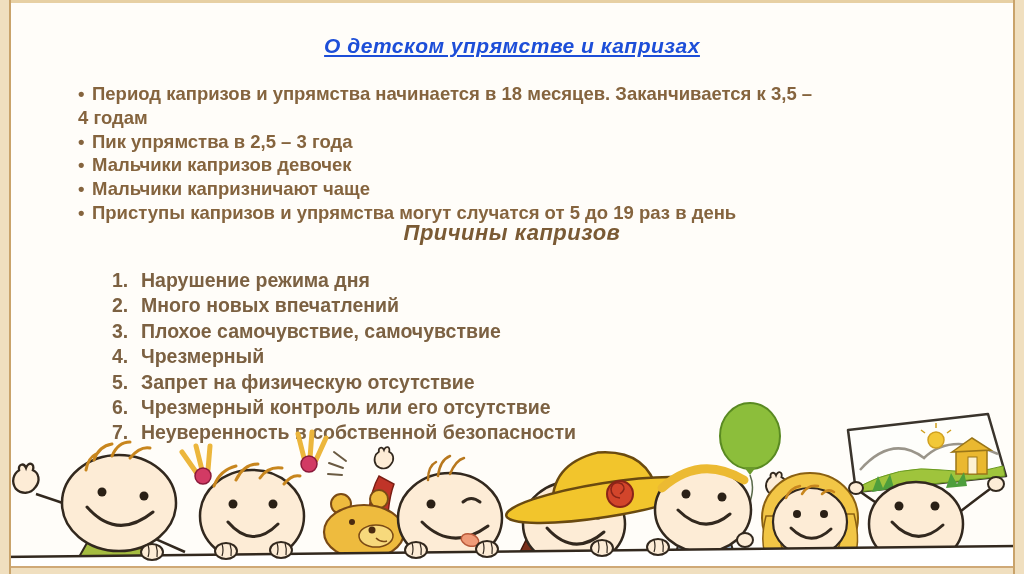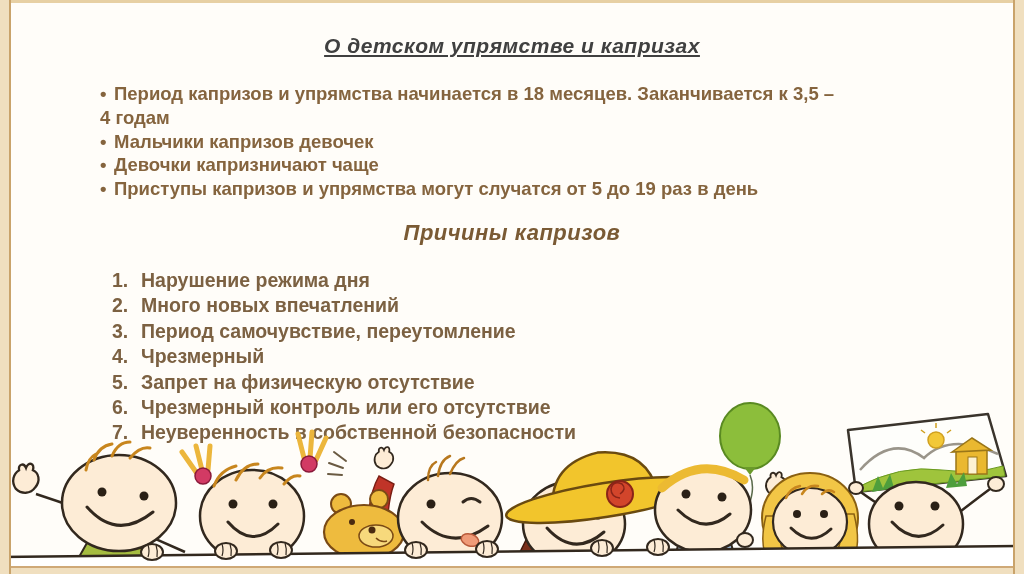--- a/index.html
+++ b/index.html
@@ -14,24 +14,24 @@
   
   .frame-left{position:absolute;left:0;top:0;bottom:0;width:9px;background:#f0dfbf;border-right:2px solid #c9a36b;z-index:50;}
   .frame-right{position:absolute;right:0;top:0;bottom:0;width:9px;background:#f0dfbf;border-left:2px solid #c9a36b;z-index:50;}
   .frame-top{position:absolute;left:0;right:0;top:0;height:3px;background:#e7d0a4;z-index:50;}
   .frame-bottom{position:absolute;left:0;right:0;bottom:0;height:6px;background:#f0dfbf;border-top:2px solid #cfa977;z-index:50;}
   
   .title{
     position:absolute;top:34px;left:0;width:100%;
     text-align:center;
     font-size:21px;font-weight:bold;font-style:italic;
-    color:#404040;text-decoration:underline;letter-spacing:.5px;
+    color:#1d4ed8;text-decoration:underline;letter-spacing:.5px;
   }
   .bullets{
-    position:absolute;left:100px;top:82px;width:888px;
+    position:absolute;left:78px;top:82px;width:888px;
     font-size:18.5px;font-weight:bold;color:#85643e;line-height:23.8px;
   }
   .bullet-line{white-space:pre-wrap;}
   .bullet-marker{display:inline-block;width:14px;}
   .subtitle{
     position:absolute;top:220px;left:0;width:100%;
     text-align:center;
     font-size:22px;font-weight:bold;font-style:italic;
     color:#7a5a34;letter-spacing:.5px;
   }
@@ -51,39 +51,40 @@
 </head>
 <body>
 
 <div class="slide">
 
   <div class="title">О детском упрямстве и капризах</div>
 
   <div class="bullets">
     <div class="bullet-item"><span class="bullet-marker">•</span><span class="bullet-line">Период капризов и упрямства начинается в 18 месяцев. Заканчивается к 3,5 –
 4 годам</span></div>
+    <div class="bullet-item"><span class="bullet-marker">•</span><span class="bullet-line">Пик упрямства в 2,5 – 3 года</span></div>
     <div class="bullet-item"><span class="bullet-marker">•</span><span class="bullet-line">Мальчики капризов девочек</span></div>
-    <div class="bullet-item"><span class="bullet-marker">•</span><span class="bullet-line">Девочки капризничают чаще</span></div>
+    <div class="bullet-item"><span class="bullet-marker">•</span><span class="bullet-line">Мальчики капризничают чаще</span></div>
     <div class="bullet-item"><span class="bullet-marker">•</span><span class="bullet-line">Приступы капризов и упрямства могут случатся от 5 до 19 раз в день</span></div>
   </div>
 
   <div class="subtitle">Причины капризов</div>
 
   <div class="causes">
     <div class="cause">
         <span class="n">1.</span>
         <span class="t">Нарушение режима дня</span>
       </div>
     <div class="cause">
         <span class="n">2.</span>
         <span class="t">Много новых впечатлений</span>
       </div>
     <div class="cause">
         <span class="n">3.</span>
-        <span class="t">Период самочувствие, переутомление</span>
+        <span class="t">Плохое самочувствие, самочувствие</span>
       </div>
     <div class="cause">
         <span class="n">4.</span>
         <span class="t">Чрезмерный</span>
       </div>
     <div class="cause">
         <span class="n">5.</span>
         <span class="t">Запрет на физическую отсутствие</span>
       </div>
     <div class="cause">

